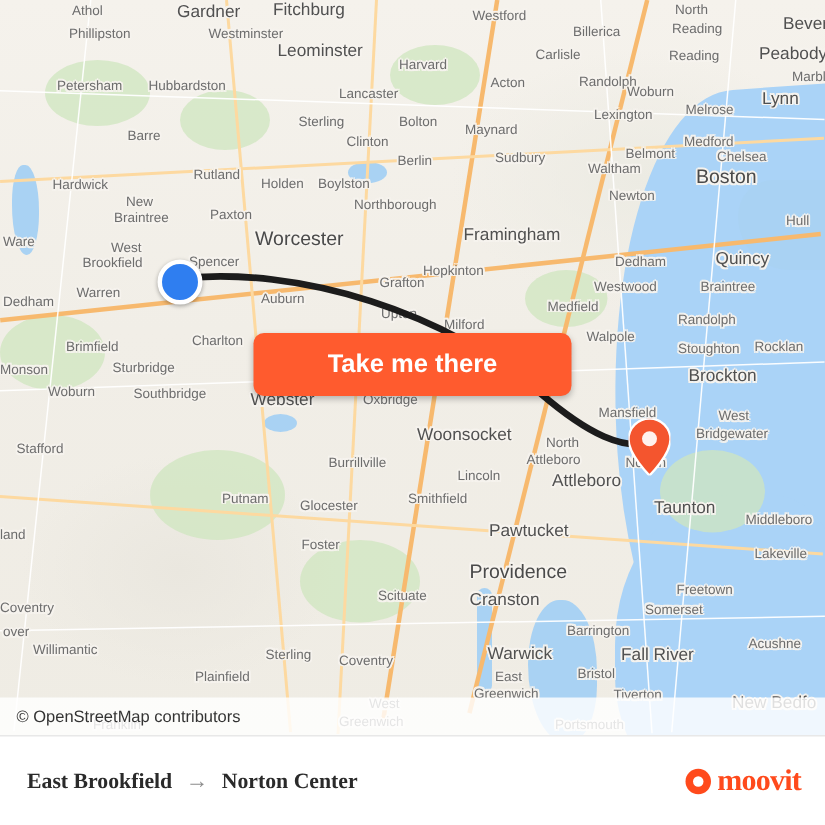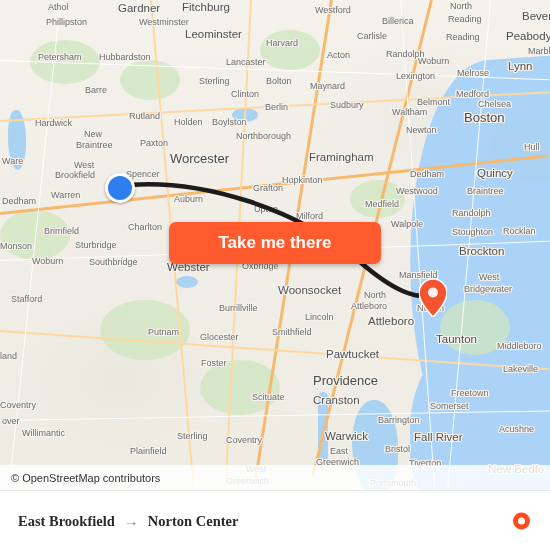--- a/index.html
+++ b/index.html
@@ -309,16 +309,17 @@
   </div>
 
   <div class="footer">
     <div class="trip">
       <span>East Brookfield</span>
       <span class="arrow">→</span>
       <span>Norton Center</span>
     </div>
     <div class="brand">
       <span class="brand-mark"></span>
+      <span class="brand-text">moovit</span>
     </div>
   </div>
 
 </div>
 
 </body></html>

